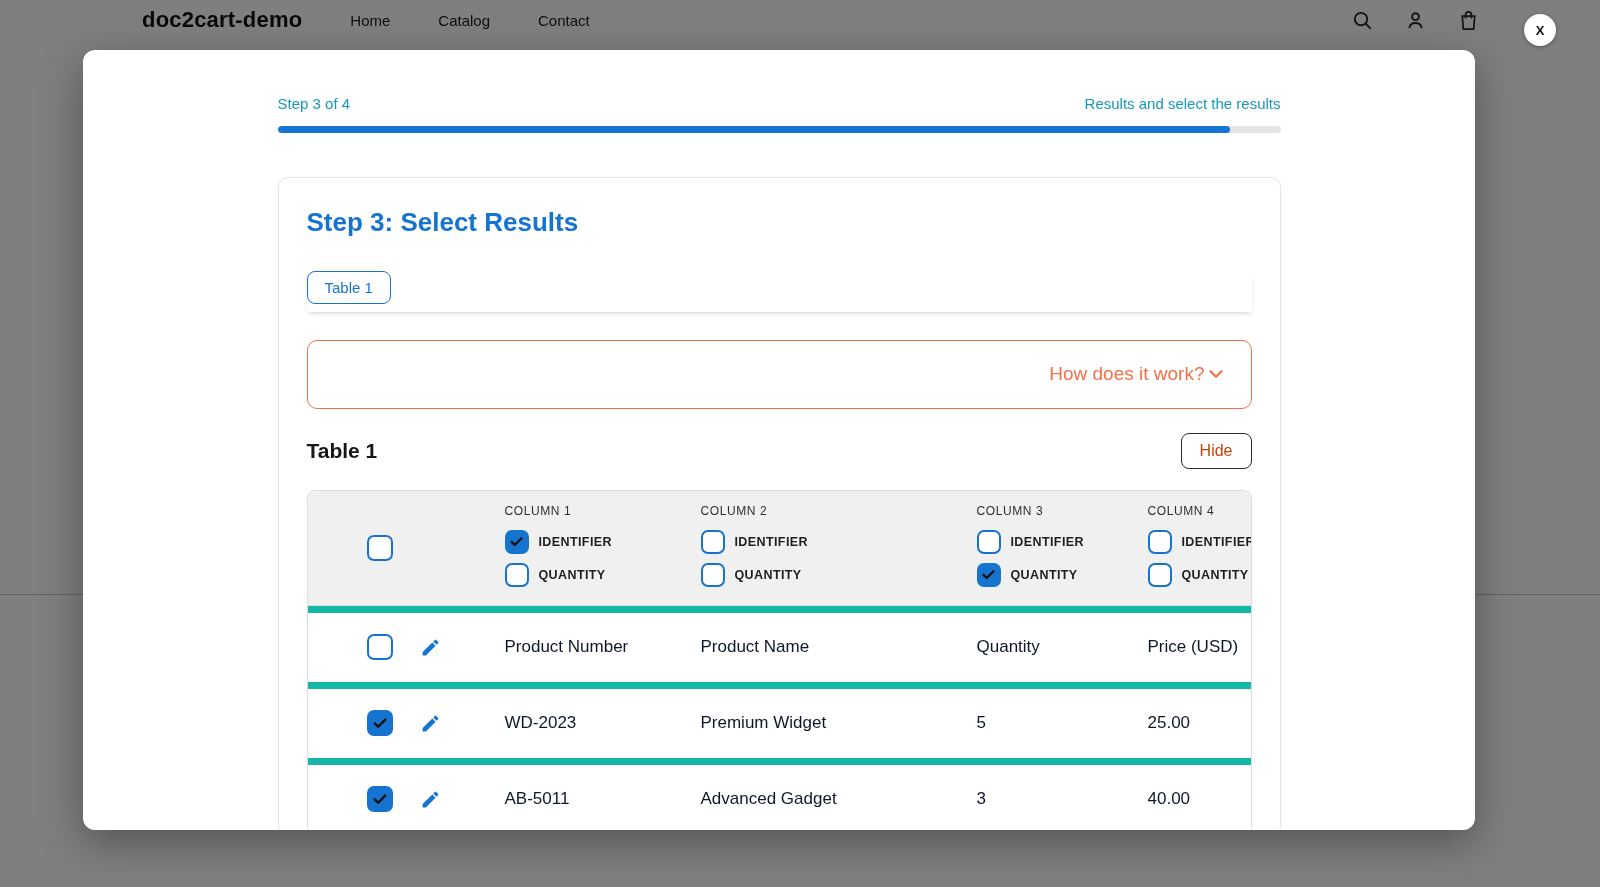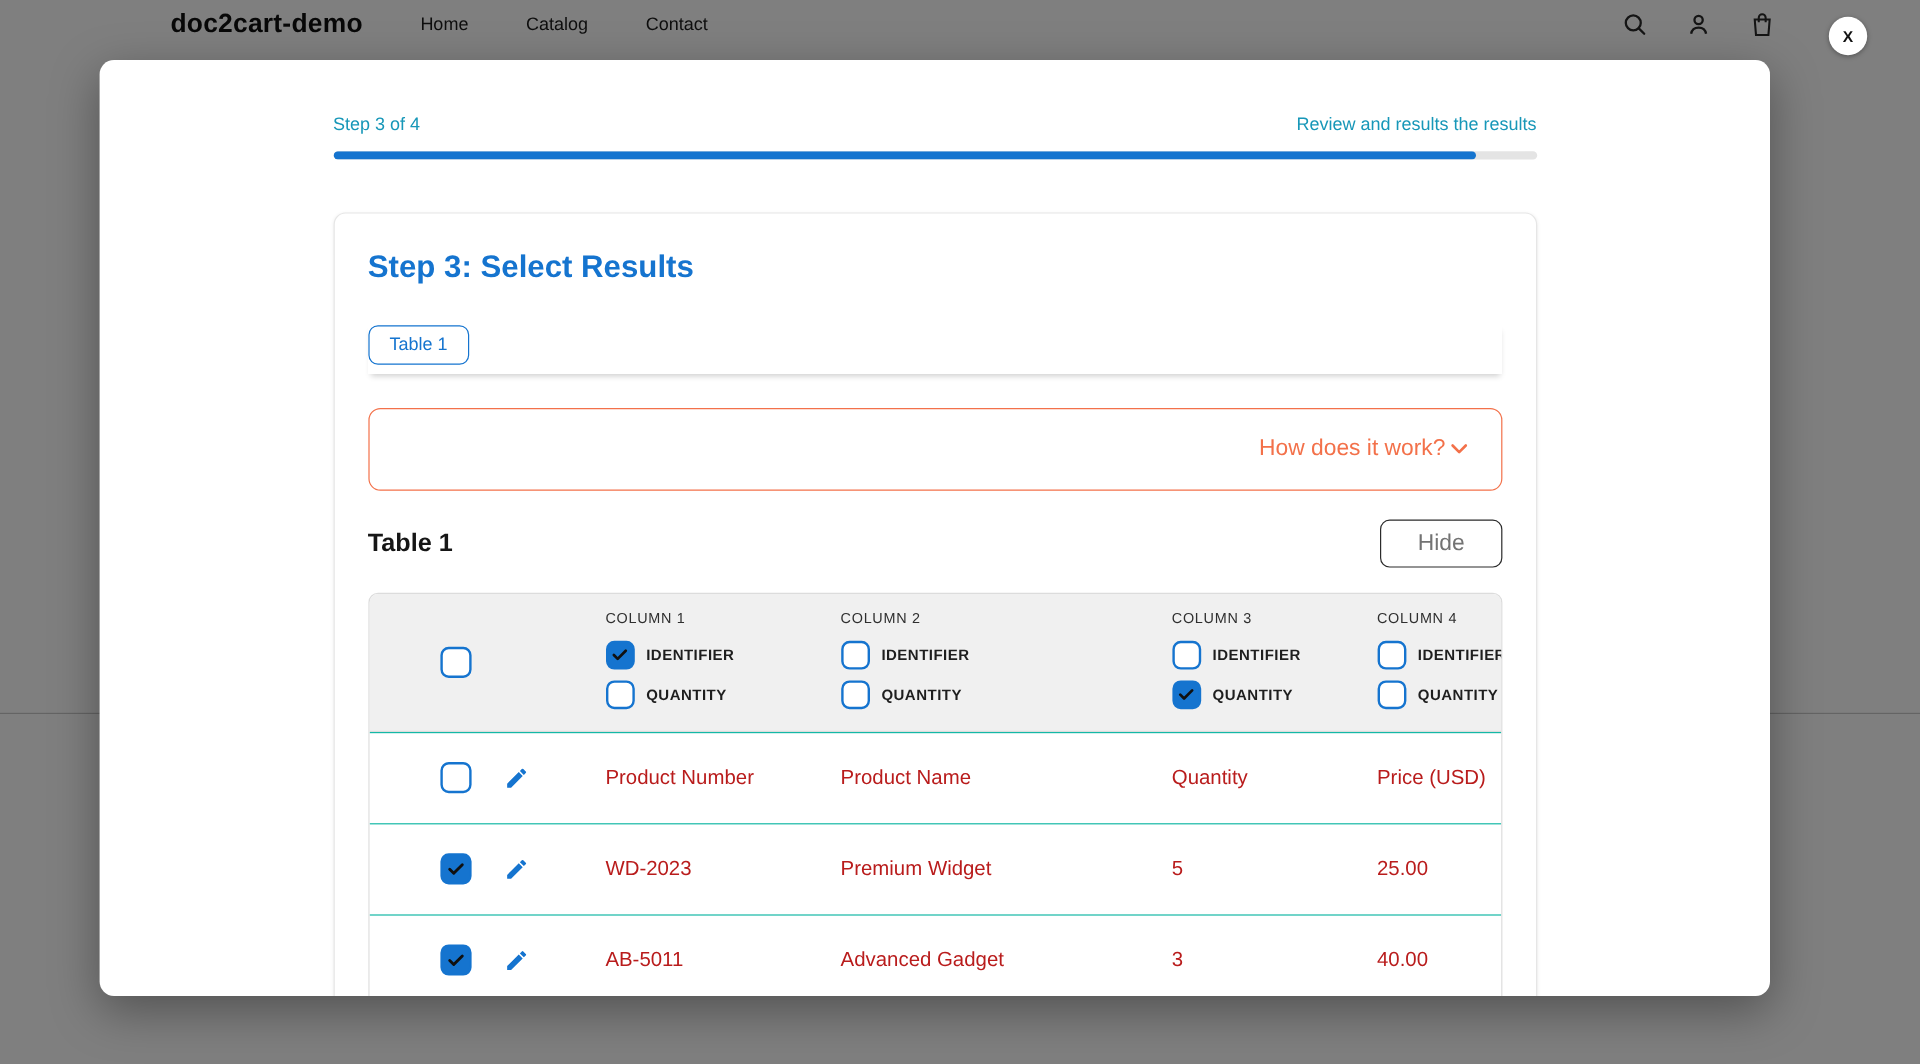--- a/index.html
+++ b/index.html
@@ -76,35 +76,35 @@
     border:1.5px solid var(--orange);border-radius:10px;
     display:flex;align-items:center;justify-content:flex-end;
     padding:0 24px;color:var(--orange);font-size:19px;cursor:pointer;background:#fff;
   }
   .accordion .chevron{display:inline-flex;color:var(--orange);}
 
   .table-head-row{margin-top:24px;display:flex;align-items:center;justify-content:space-between;}
   .table-title{margin:0;font-size:21px;font-weight:bold;color:#161616;}
   .hide-btn{
     font-family:"Liberation Sans",sans-serif;
-    font-size:19px;color:#737373;background:#fff;
+    font-size:16px;color:#c2410c;background:#fff;
     border:1.5px solid #2b2b2b;border-radius:8px;
-    padding:8px 30px;cursor:pointer;
+    padding:8px 18px;cursor:pointer;
   }
 
   .results-table{margin-top:21px;border:1px solid #dcdcdc;border-radius:8px;overflow:hidden;background:#fff;}
   .tgrid{display:grid;grid-template-columns:66px 92px 196px 276px 171px 1fr;padding-left:39px;}
   .thead{background:#f0f0f0;min-height:115px;border-bottom:1px solid #dcdcdc;align-items:start;}
   .thead .select-cell{align-self:stretch;display:flex;align-items:center;justify-content:center;}
   .col-cell{padding-top:13px;}
   .col-head{font-size:12px;letter-spacing:.6px;color:#2f2f2f;margin-bottom:12px;}
   .opt{display:flex;align-items:center;gap:10px;margin-bottom:9px;cursor:pointer;}
   .opt-label{font-size:12.5px;font-weight:bold;letter-spacing:.4px;color:#1e1e1e;}
 
-  .trow{height:76px;align-items:center;border-top:1px solid #14b8a6;font-size:17px;color:#b91c1c;background:#fff;}
+  .trow{height:76px;align-items:center;border-top:7px solid #14b8a6;font-size:17px;color:#0f172a;background:#fff;}
   .trow:first-of-type{border-top:none;}
   .select-cell{display:flex;align-items:center;justify-content:center;}
   .edit-cell{display:flex;align-items:center;padding-left:7px;color:var(--blue);}
   .edit-btn{background:none;border:none;padding:0;color:var(--blue);cursor:pointer;display:inline-flex;}
 
   
   .cb{
     width:26px;height:26px;border:2px solid var(--blue);border-radius:7px;background:#fff;
     display:inline-flex;align-items:center;justify-content:center;cursor:pointer;flex:none;
   }
@@ -150,21 +150,21 @@
 
 <div class="backdrop"></div>
 
 <button class="close-btn">X</button>
 
 <div class="modal">
   <div class="modal-content">
 
     <div class="progress-head">
       <span class="step-label">Step 3 of 4</span>
-      <span class="step-desc">Review and results the results</span>
+      <span class="step-desc">Results and select the results</span>
     </div>
     <div class="progress-track">
       <div class="progress-fill" style="width: 95%;"></div>
     </div>
 
     <div class="card">
       <h1 class="card-title">Step 3: Select Results</h1>
 
       <div class="tab-strip">
         <button class="tab-chip">Table 1</button>

